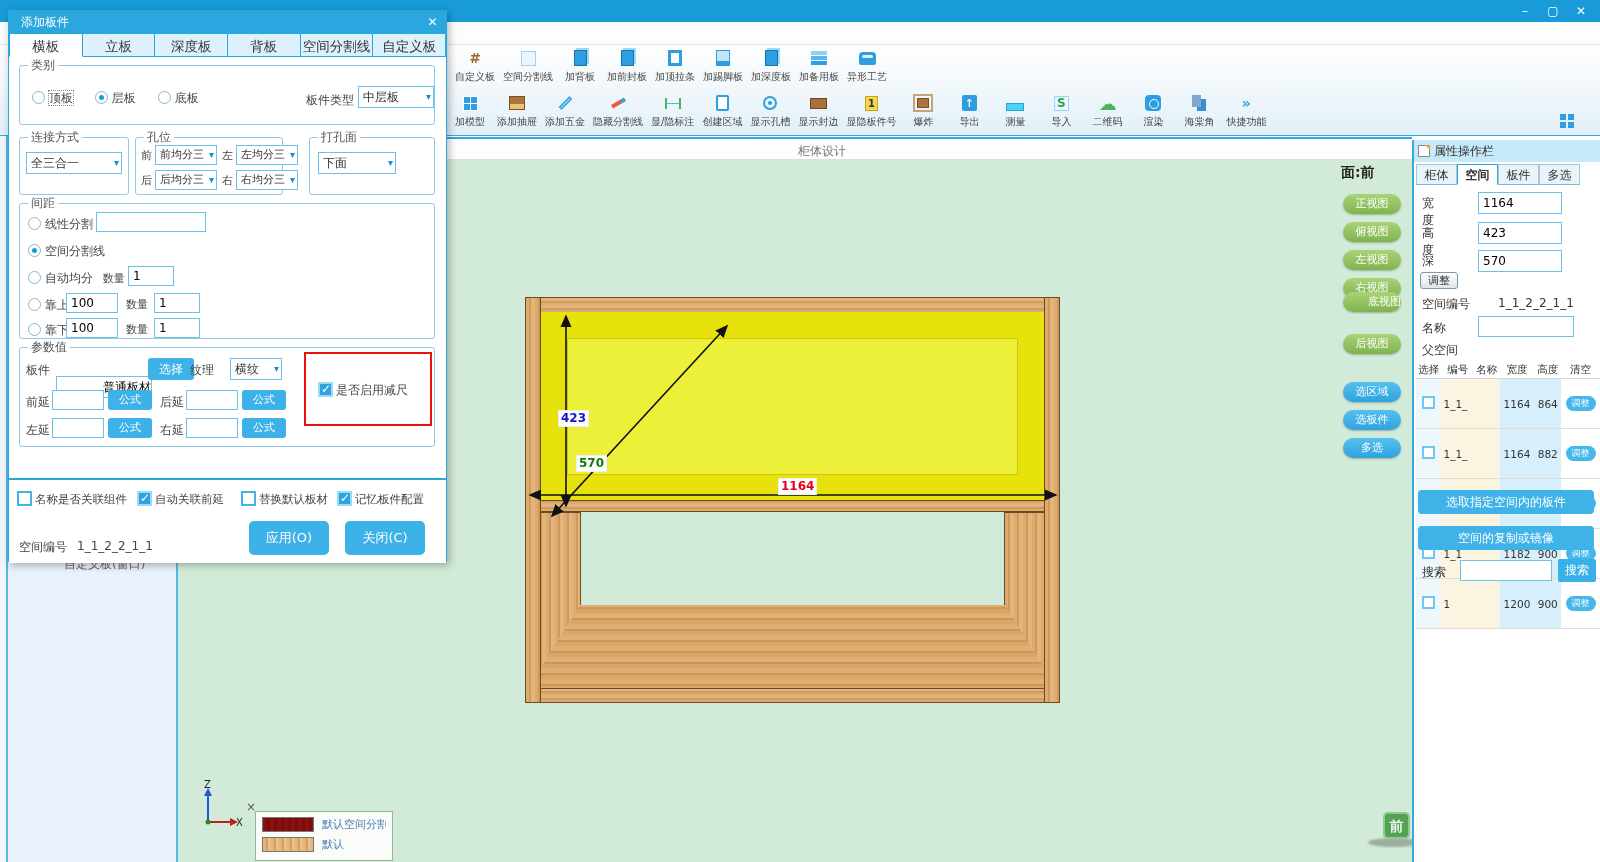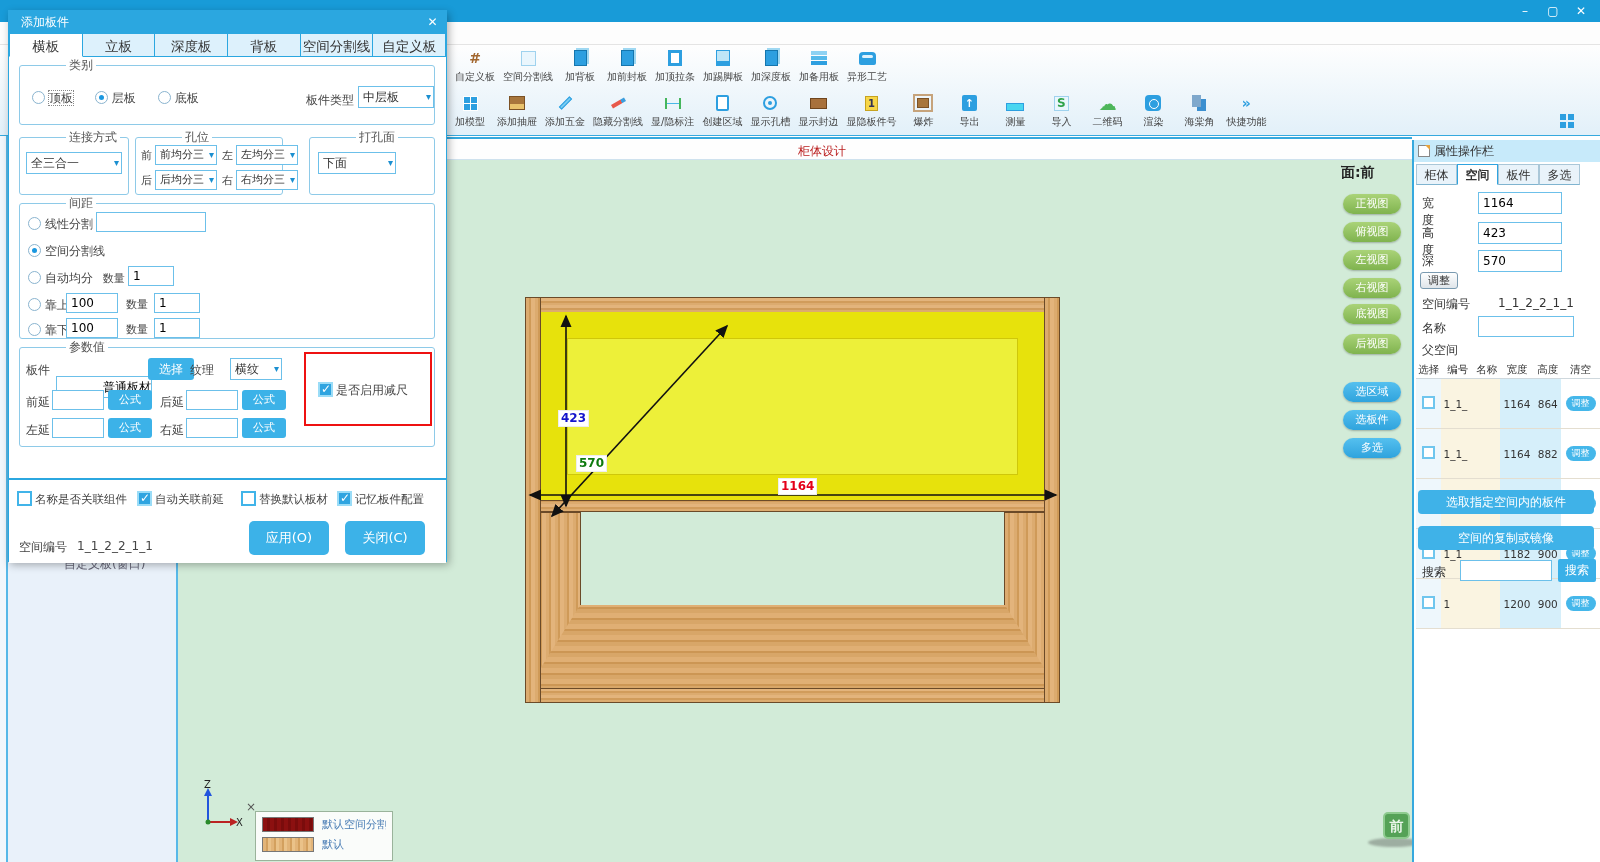--- a/index.html
+++ b/index.html
@@ -59,21 +59,21 @@
   #panel-toggle { left:1560px; top:114px; width:14px; height:14px;
     background:linear-gradient(#2d9fe0,#2d9fe0),linear-gradient(#2d9fe0,#2d9fe0);
     background-size:6px 6px; background-position:0 0,8px 8px; background-repeat:no-repeat;
     box-shadow:8px 0 0 -8px; cursor:pointer; }
   #panel-toggle::after{content:"";position:absolute;left:8px;top:0;width:6px;height:6px;background:#2d9fe0;}
   #panel-toggle::before{content:"";position:absolute;left:0;top:8px;width:6px;height:6px;background:#2d9fe0;}
 
   
   #docstrip { left:178px; top:137px; width:1234px; height:23px; background:#fefefe;
     border-top:2px solid #36a9de; border-bottom:1px solid #cfe2ee; }
-  #docstrip .t { position:absolute; left:620px; top:4px; font-size:12px; color:#b91c1c; }
+  #docstrip .t { position:absolute; left:620px; top:4px; font-size:12px; color:#737373; }
 
   
   #sidebar { left:0; top:136px; width:178px; height:726px; background:#e9f1fa;
     border-left:6px solid #f2f7fc; border-right:2px solid #57b8e8; box-shadow:inset 2px 0 0 #57b8e8; }
   #sidebar .clipped { position:absolute; left:58px; top:420px; color:#667; font-size:12px; }
 
   
   #canvas { left:178px; top:160px; width:1234px; height:702px; background:#d2ebd8; }
   #face-label { left:1163px; top:4px; font-size:14px; font-weight:bold; color:#222; }
   .vbtn { position:absolute; left:1165px; width:58px; height:20px; border-radius:10px;
@@ -169,21 +169,21 @@
   #dlg-close { left:410px; top:0; width:27px; height:22px; color:#fff; text-align:center;
     line-height:22px; cursor:pointer; }
   #dlg-tabs { left:0; top:22px; width:437px; height:24px; display:flex; }
   .dlg-tab { height:24px; text-align:center; line-height:24px; font-size:13.5px; color:#333;
     background:#ddf1fc; border:1px solid #2ba7e0; border-left:none; cursor:pointer; flex:1; }
   .dlg-tab:first-child { border-left:1px solid #2ba7e0; }
   .dlg-tab.active { background:#fff; border-bottom:1px solid #fff; }
   #dlg-body { left:0; top:46px; width:437px; height:506px; background:#fff; }
   .gb { position:absolute; border:1px solid #8ecae8; border-radius:3px; }
   .gb > .cap { position:absolute; left:8px; top:-8px; background:#fff; padding:0 3px;
-    font-size:12px; color:#555; line-height:15px;margin-left:38px; }
+    font-size:12px; color:#555; line-height:15px; }
   .radio { width:13px; height:13px; border:1px solid #8ab4cf; border-radius:50%; background:#fff;
     display:inline-block; vertical-align:-2px; margin-right:4px; position:relative; cursor:pointer; }
   .radio.sel::after { content:""; position:absolute; left:3px; top:3px; width:5px; height:5px;
     border-radius:50%; background:#1b98e0; }
   .rlabel { font-size:12px; color:#444; cursor:default; }
   .rlabel.focus { outline:1px dotted #888; }
   .dd { position:absolute; border:1px solid #6cc0ea; background:#fff; height:22px;
     font-size:12px; line-height:20px; padding:0 14px 0 4px; cursor:pointer; white-space:nowrap; }
   .dd::after { content:"▾"; position:absolute; right:2px; top:0; color:#1b8fd0; font-size:10px; }
   .dd.sm { height:20px; line-height:18px; font-size:11px; }
@@ -377,21 +377,21 @@
   <div class="clipped">自定义板(窗口)</div>
 </div>
 
 <div id="canvas" class="abs">
   <div id="face-label" class="abs">面:前</div>
 
   <div class="vbtn" style="top:34px;">正视图</div>
   <div class="vbtn" style="top:62px;">俯视图</div>
   <div class="vbtn" style="top:90px;">左视图</div>
   <div class="vbtn" style="top:118px;">右视图</div>
-  <div class="vbtn" style="top:144px;">底视图</div>
+  <div class="vbtn" style="top:132px;text-align:right;">底视图</div>
   <div class="vbtn" style="top:174px;">后视图</div>
   <div class="sbtn" style="top:222px;">选区域</div>
   <div class="sbtn" style="top:250px;">选板件</div>
   <div class="sbtn" style="top:278px;">多选</div>
 
   <div id="cab-top" class="abs board wood-h"></div>
   <div id="cab-yellow" class="abs"></div>
   <div id="cab-shelf" class="abs board wood-h"></div>
   <div id="cab-low-l" class="abs board wood-v"></div>
   <div id="cab-low-r" class="abs board wood-v"></div>

